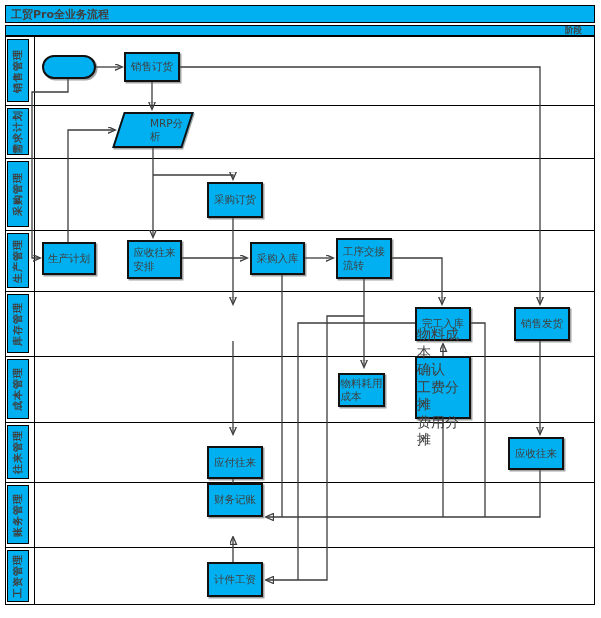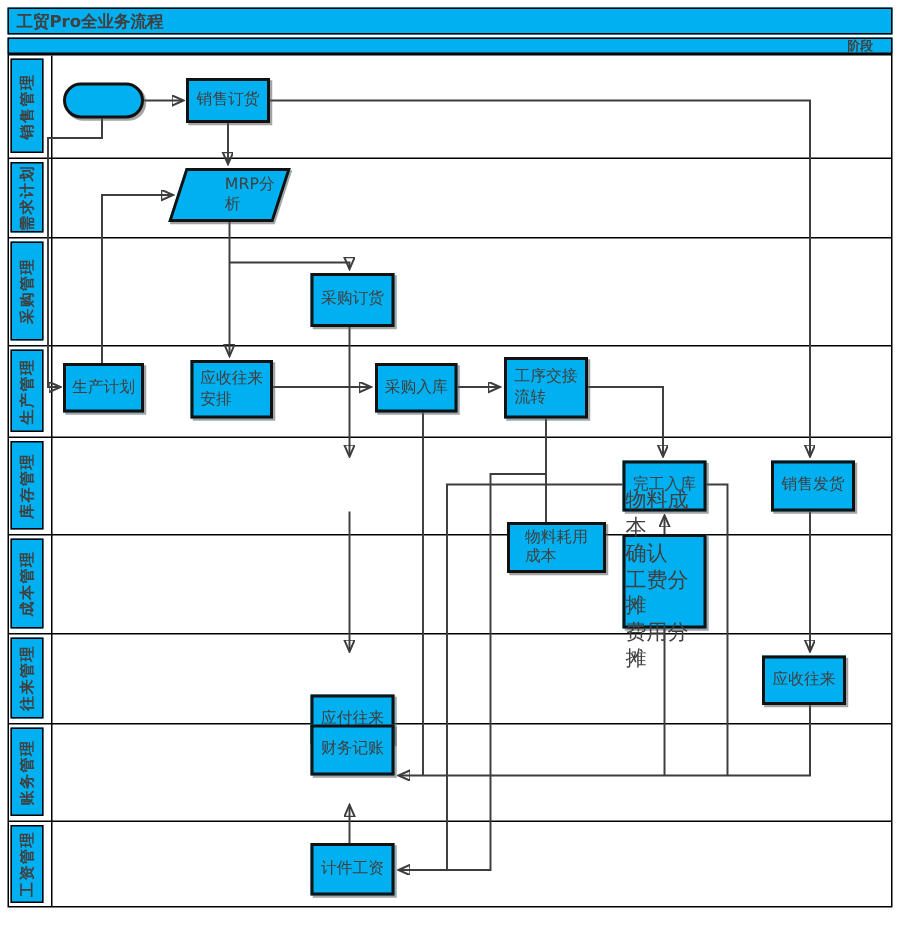--- a/index.html
+++ b/index.html
@@ -138,29 +138,29 @@
   <div class="node" style="left:250px;top:242px;width:55px;height:33px">采购入库</div>
 
   <div class="node" style="left:336px;top:238px;width:56px;height:41px">工序交接
 流转</div>
 
 
   <div class="node" style="left:415px;top:307px;width:56px;height:34px">完工入库</div>
 
   <div class="node" style="left:514px;top:307px;width:56px;height:34px">销售发货</div>
 
-  <div class="node" style="left:338px;top:348px;width:66px;height:34px">物料耗用
+  <div class="node" style="left:338px;top:373px;width:47px;height:34px">物料耗用
 成本</div>
 
   <div class="node" style="left:415px;top:356px;width:56px;height:63px;font-size:14px">物料成本
 确认
 工费分摊
 费用分摊</div>
 
-  <div class="node" style="left:207px;top:463px;width:56px;height:33px">应付往来</div>
+  <div class="node" style="left:207px;top:446px;width:56px;height:33px">应付往来</div>
 
   <div class="node" style="left:508px;top:437px;width:56px;height:33px">应收往来</div>
 
   <div class="node" style="left:207px;top:483px;width:56px;height:34px">财务记账</div>
 
   <div class="node" style="left:207px;top:562px;width:56px;height:35px">计件工资</div>
 
 </div>
 
 </body></html>

